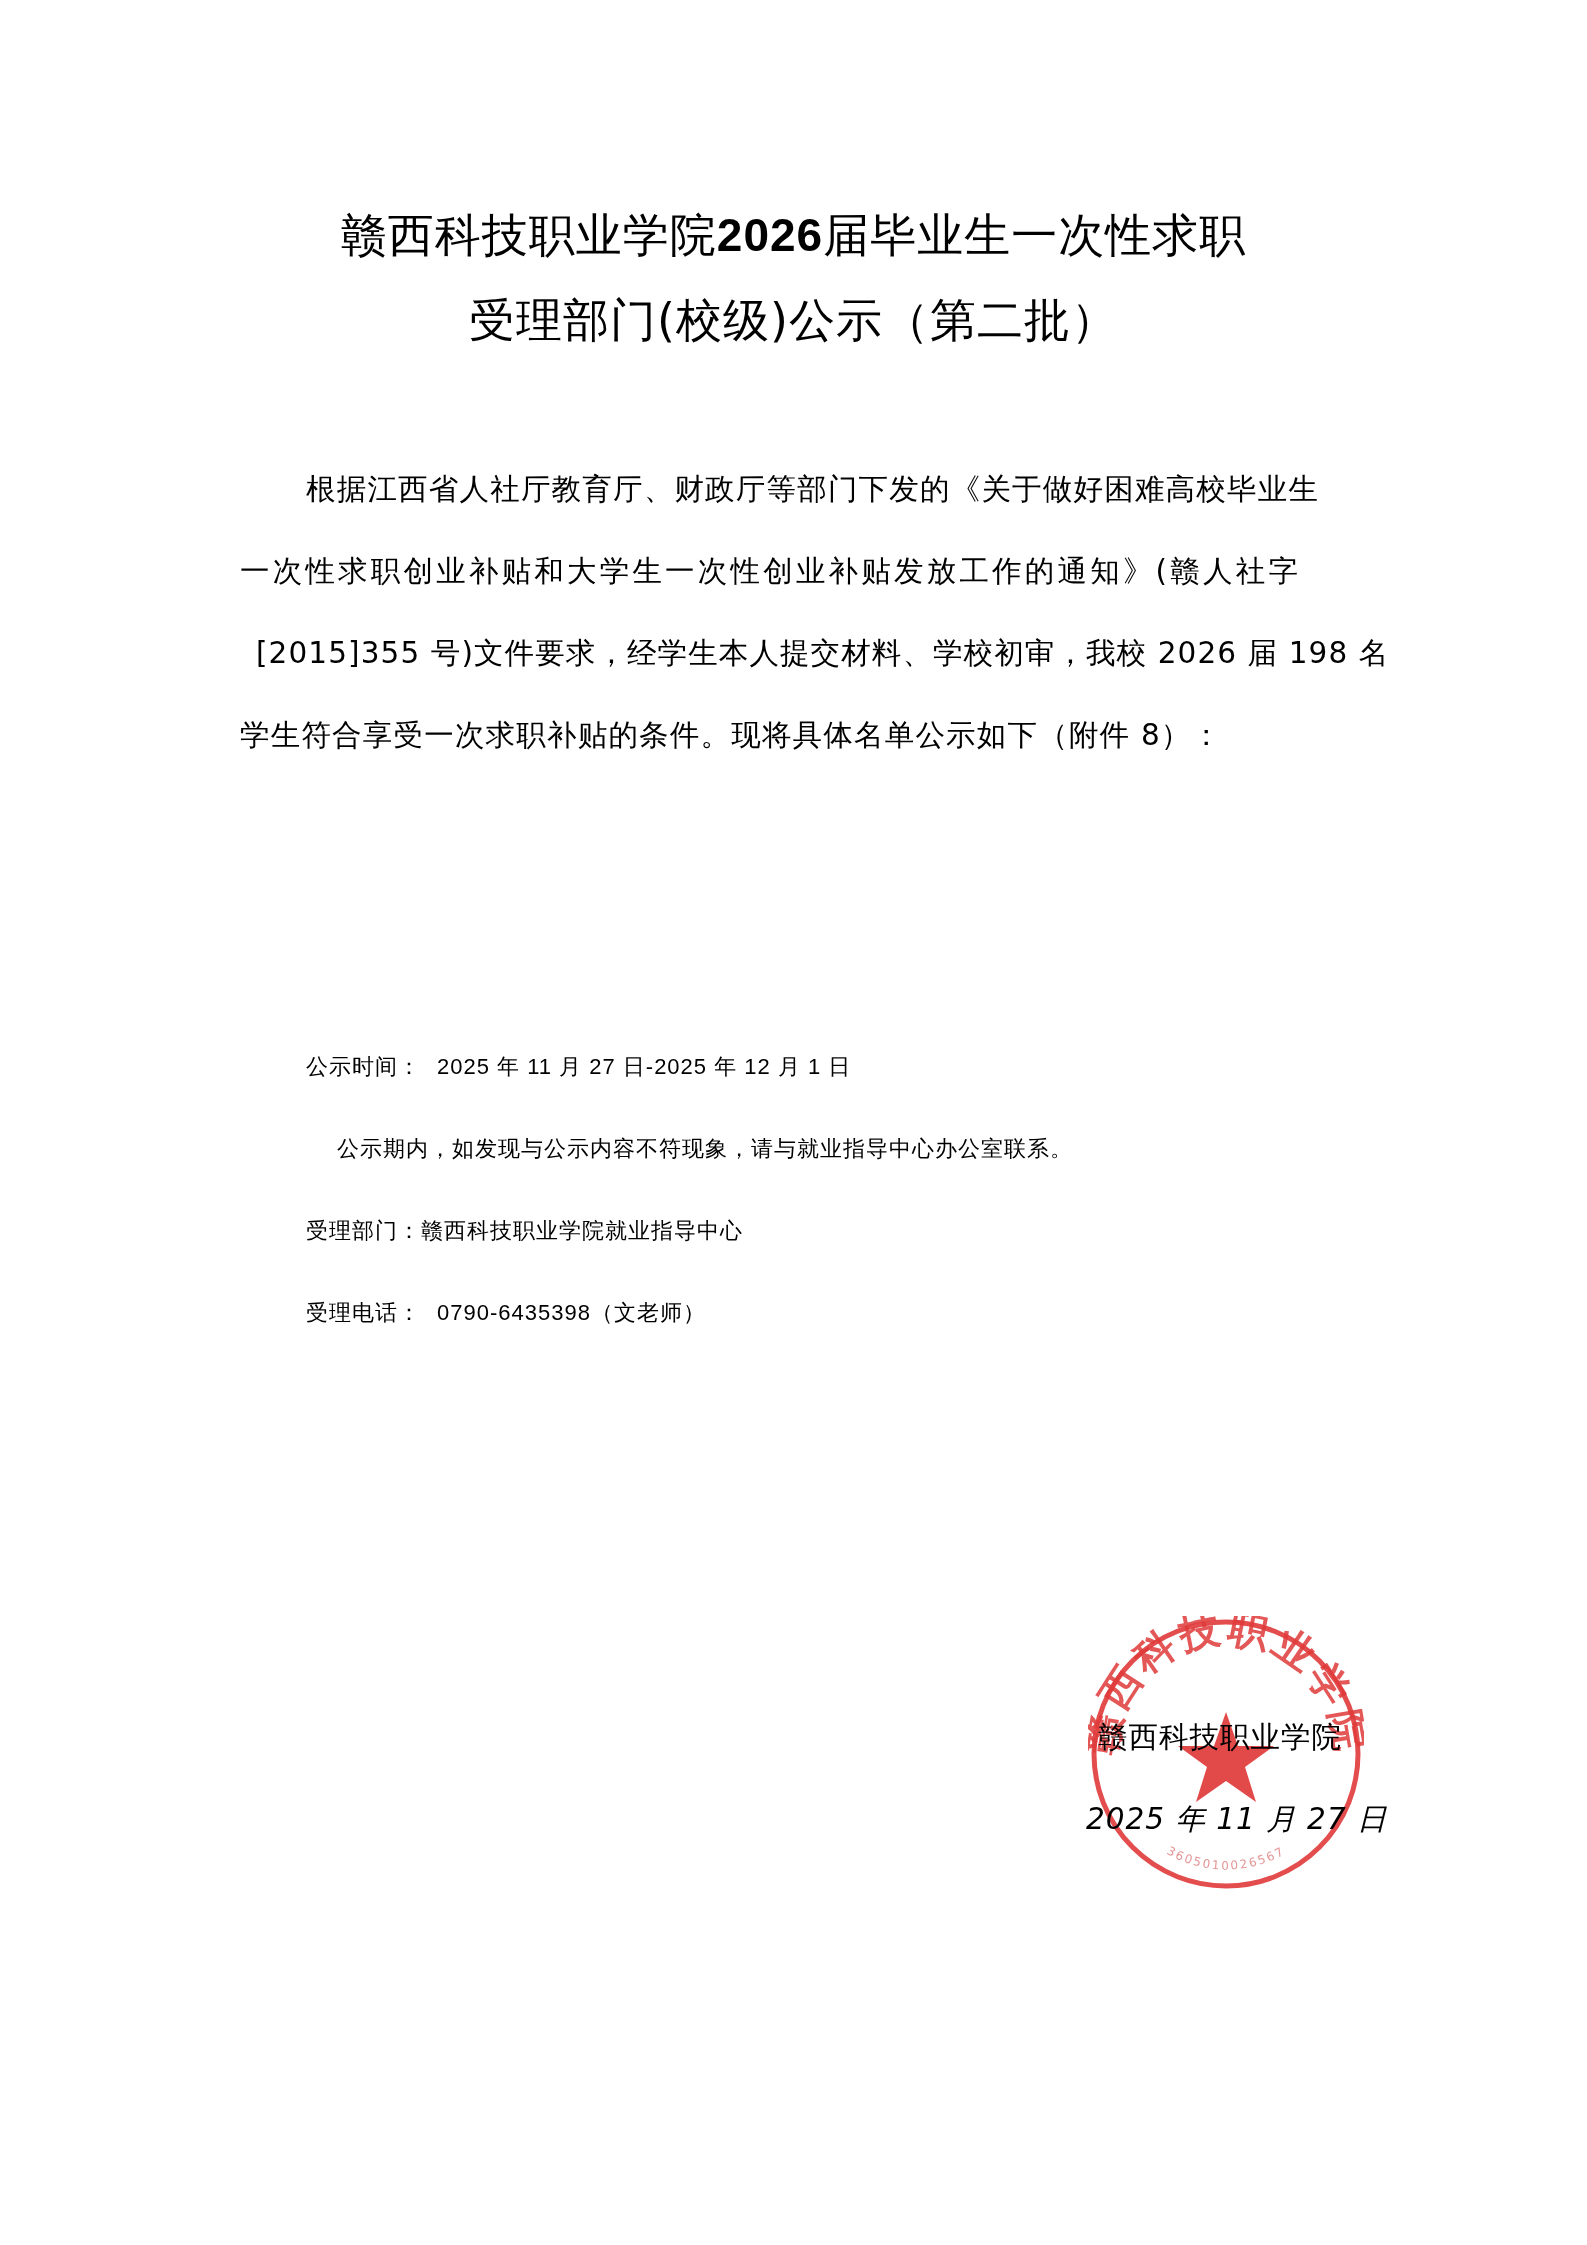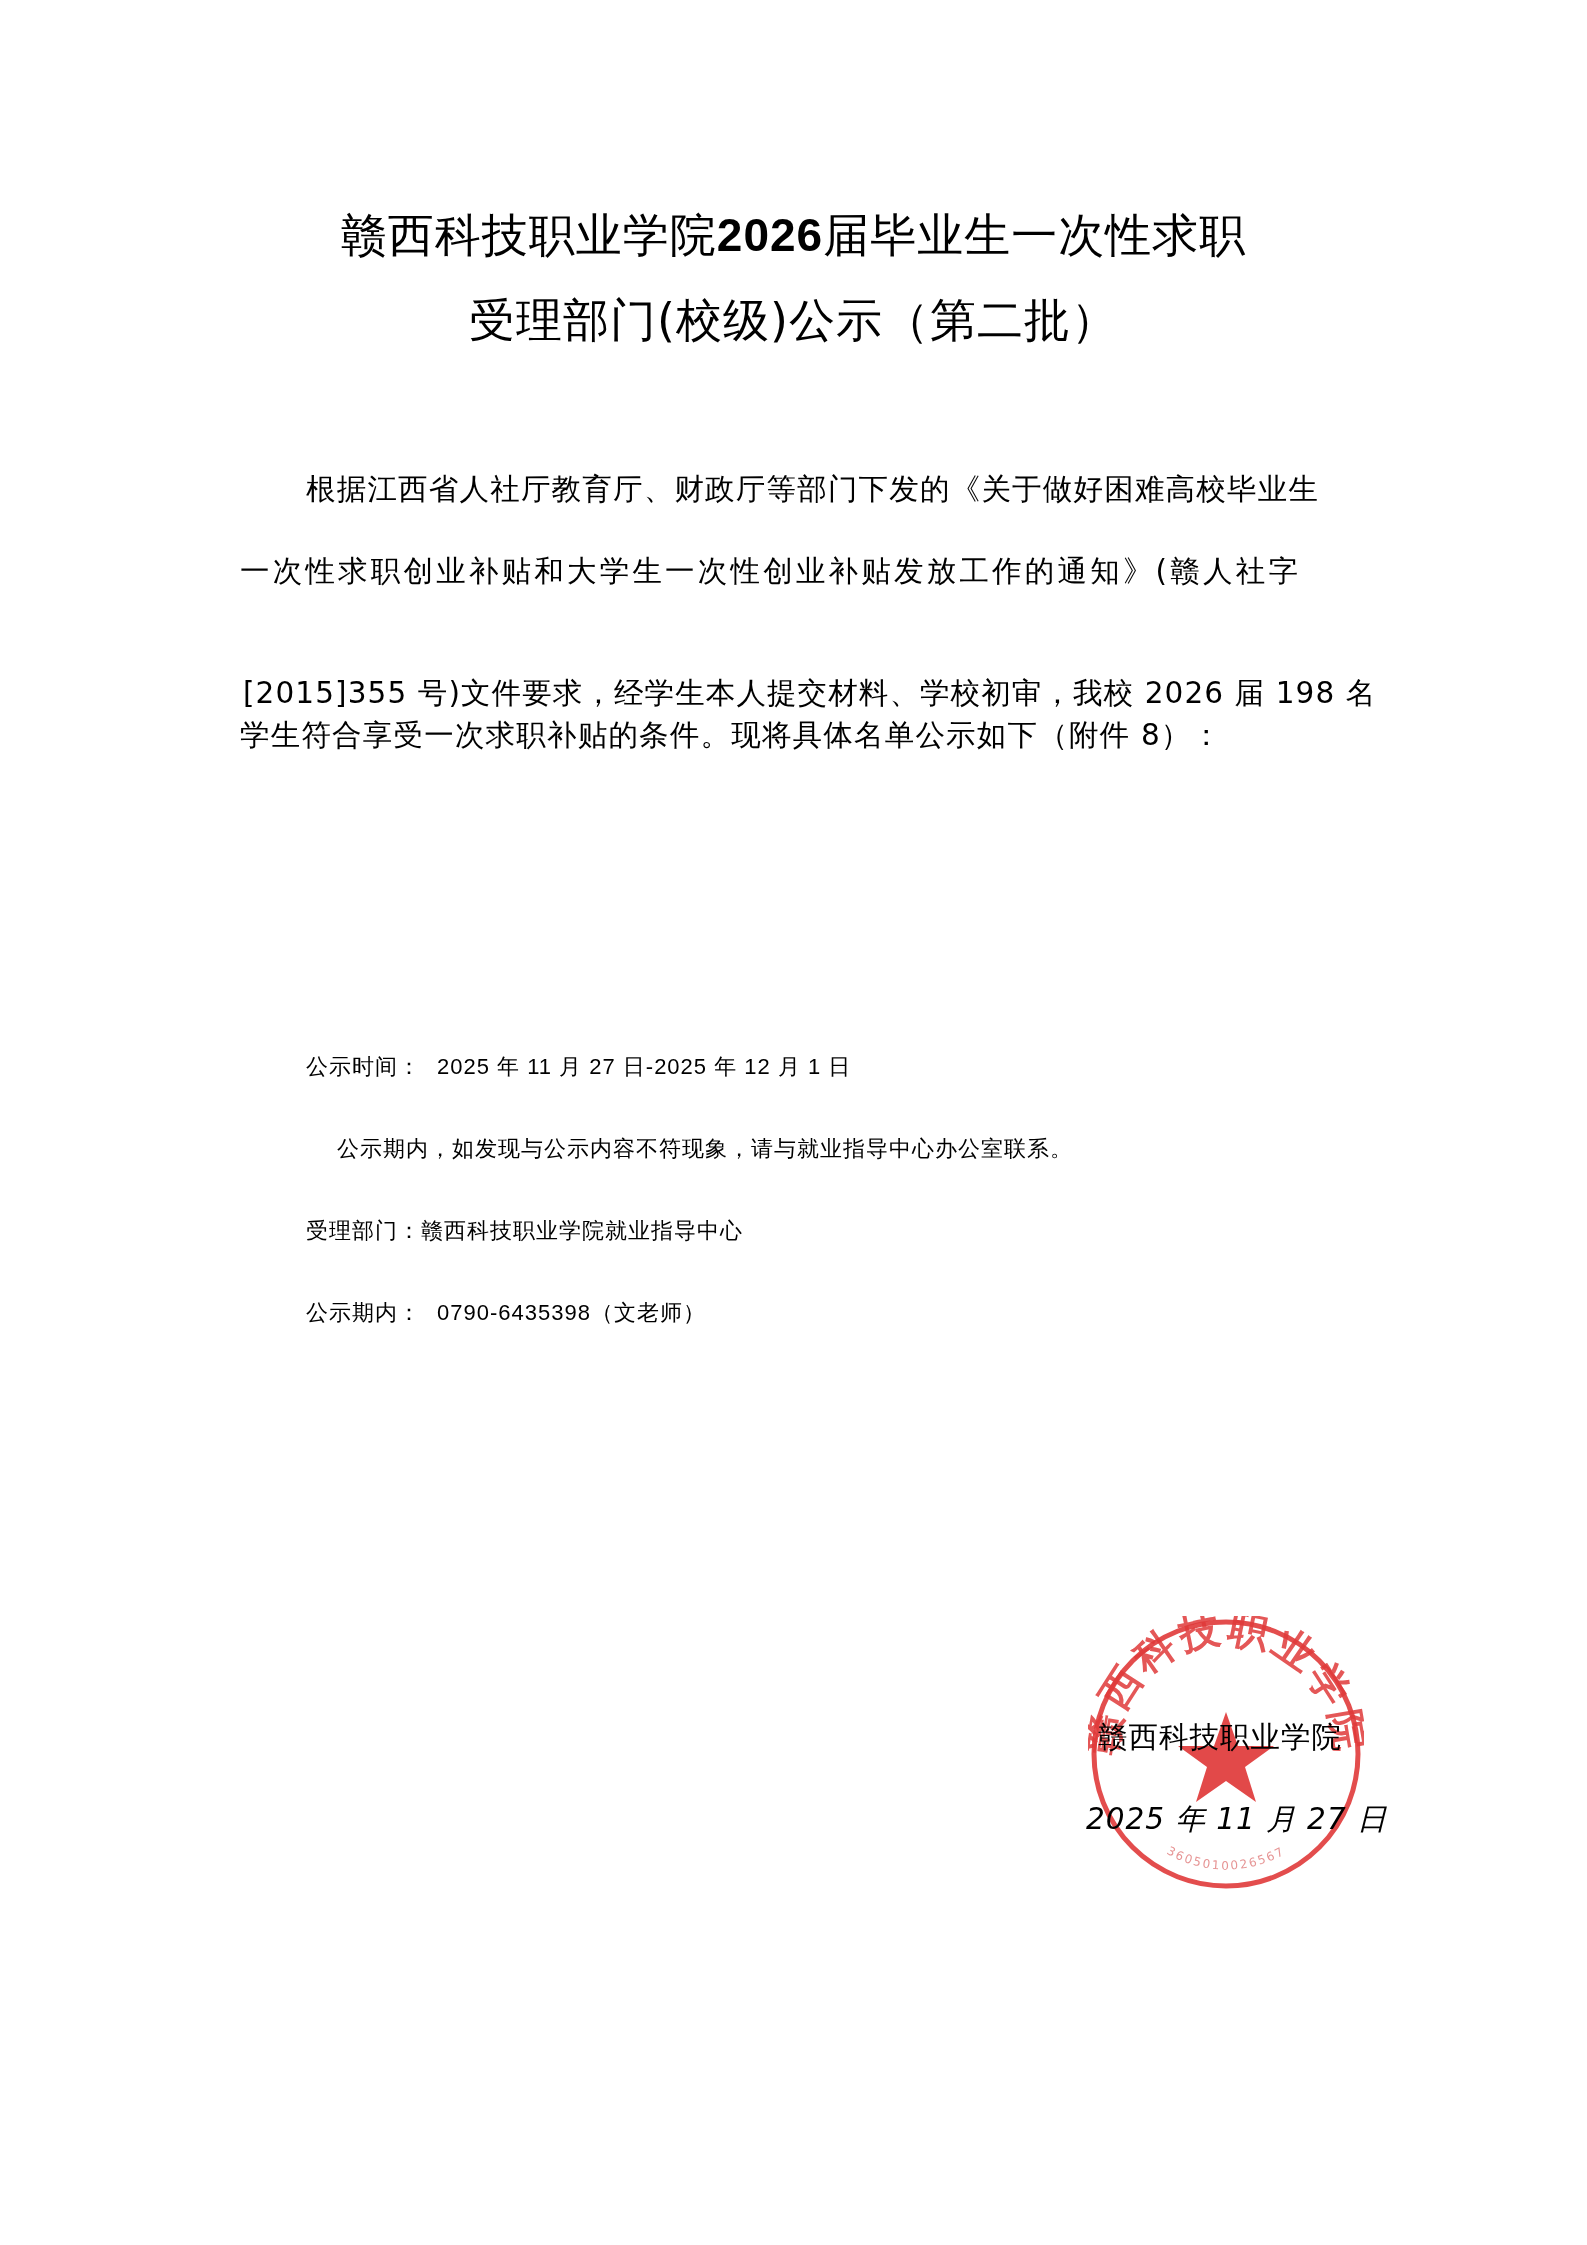--- a/index.html
+++ b/index.html
@@ -24,33 +24,33 @@
 <div>
 
   <div class="title t1">
     <span>赣西科技职业学院</span><b>2026</b><span>届毕业生一次性求职</span>
   </div>
   <div class="title t2">受理部门(校级)公示（第二批）</div>
 
   <div class="para">
     <div class="line" style="left:66px; top:470px;">根据江西省人社厅教育厅、财政厅等部门下发的《关于做好困难高校毕业生</div>
     <div class="line" style="left:0; top:552px; letter-spacing:3.2px;">一次性求职创业补贴和大学生一次性创业补贴发放工作的通知》(赣人社字</div>
-    <div class="line" style="left:3px; top:634px; letter-spacing:1.1px;margin-top:40px;">[2015]355 号)文件要求，经学生本人提交材料、学校初审，我校 2026 届  198  名</div>
+    <div class="line" style="left:16px; top:634px; letter-spacing:1.1px;">[2015]355 号)文件要求，经学生本人提交材料、学校初审，我校 2026 届  198  名</div>
     <div class="line" style="left:0; top:716px;">学生符合享受一次求职补贴的条件。现将具体名单公示如下（附件 8）：</div>
   </div>
 
   <div class="info" style="top:1052px;">
     <span>公示时间：</span>&nbsp;&nbsp;<span class="num">2025 年 11 月 27 日-2025 年 12 月 1 日</span>
   </div>
   <div class="info" style="top:1134px;margin-left:31px;">公示期内，如发现与公示内容不符现象，请与就业指导中心办公室联系。</div>
   <div class="info" style="top:1216px;">
     <span>受理部门：</span><span>赣西科技职业学院就业指导中心</span>
   </div>
   <div class="info" style="top:1298px;">
-    <span>公示期内：</span>&nbsp;&nbsp;<span class="num">0790-6435398（文老师）</span>
+    <span>受理电话：</span>&nbsp;&nbsp;<span class="num">0790-6435398（文老师）</span>
   </div>
 
   <svg class="seal" viewBox="0 0 276 276">
     <defs>
       <path id="arcTop" d="M 48 200 A 110 110 0 1 1 228 200"></path>
       <path id="arcBot" d="M 70 232 A 118 118 0 0 0 206 232"></path>
     </defs>
     <circle cx="138" cy="138" r="132" fill="none" stroke="#e03a3a" stroke-width="5" opacity="0.9"></circle>
     <text font-family="DejaVu Sans, sans-serif" font-size="40" font-weight="bold" fill="#e03a3a" opacity="0.85">
       <textPath href="#arcTop" startOffset="50%" text-anchor="middle" letter-spacing="4">赣西科技职业学院</textPath>

